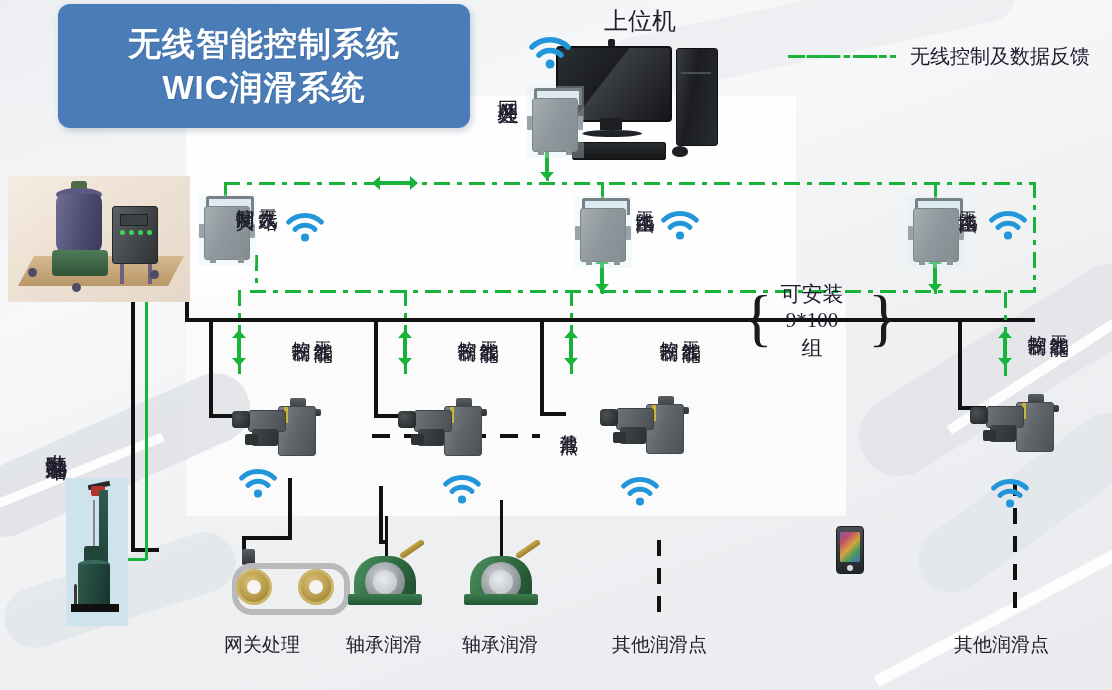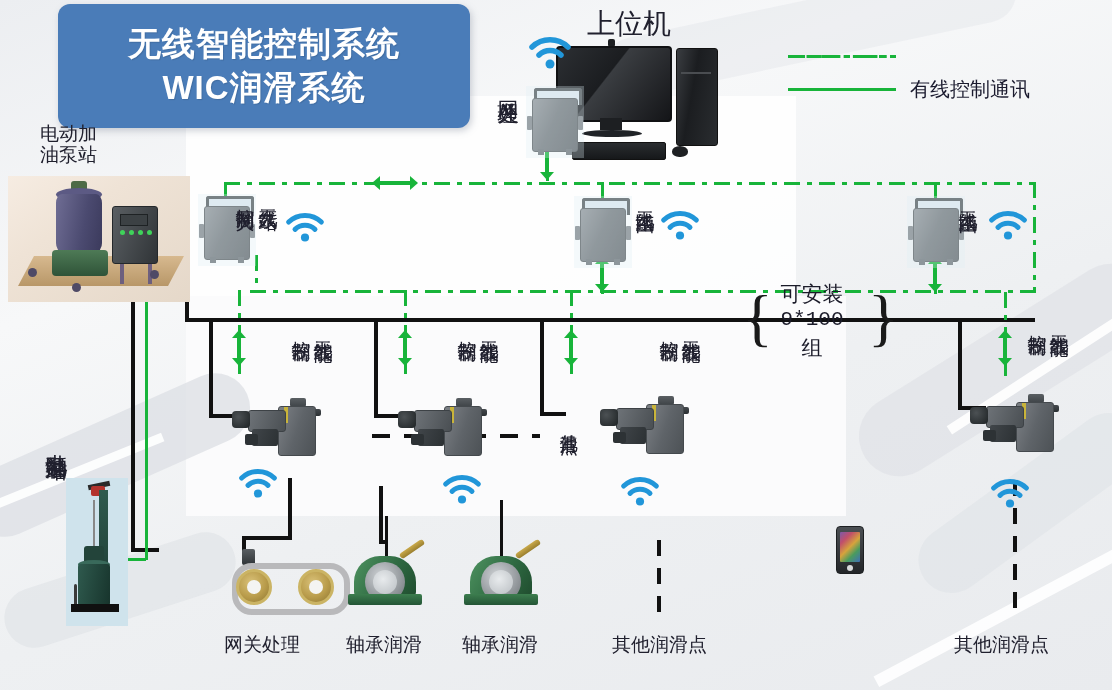--- a/index.html
+++ b/index.html
@@ -215,24 +215,21 @@
   <div class="bg-white" style="left:-30px;top:470px;width:200px;height:9px;transform:rotate(-22deg);opacity:.9;"></div>
 
   <div class="title-banner">
     <div class="t-line">无线智能控制系统</div>
     <div class="t-line">WIC润滑系统</div>
   </div>
 
   <div class="legend">
     <div class="legend-row">
       <span class="legend-swatch sw-dashdot"></span>
-    </div>
-    <div class="legend-row">
-      <span class="legend-swatch sw-solid-green"></span>
-      <span class="legend-label">有线控制通讯</span>
+      <span class="legend-label">无线控制及数据反馈</span>
     </div>
   </div>
 
   <div class="ln ln-v" style="left:131px;top:302px;height:250px;"></div>
   <div class="ln ln-h" style="left:131px;top:548px;width:28px;"></div>
 
   <div class="ln ln-h" style="left:185px;top:318px;width:850px;"></div>
   <div class="ln ln-v" style="left:185px;top:300px;height:20px;"></div>
 
   <div class="ln ln-v" style="left:209px;top:318px;height:100px;"></div>
@@ -328,42 +325,41 @@
   <div class="pc" style="left:556px;top:46px;">
     <div class="cam"></div>
       <div class="mon"></div>
       <div class="monstand"></div>
       <div class="monbase"></div>
     <div class="twr"></div>
       <div class="twrline"></div>
       <div class="kb"></div>
       <div class="mouse"></div>
   </div>
-  <div class="lbl" style="left:587px;top:8px;font-size:28px;">上位机</div>
+  <div class="lbl" style="left:604px;top:8px;font-size:24px;">上位机</div>
 
   <div class="wifi" style="left:528px;top:36px;">
     <svg width="44" height="34" viewBox="0 0 44 34">
       <path d="M4 11 A26 26 0 0 1 40 11" fill="none" stroke="#2196d9" stroke-width="5.5" stroke-linecap="round"></path>
       <path d="M11 19 A16 16 0 0 1 33 19" fill="none" stroke="#2196d9" stroke-width="5.5" stroke-linecap="round"></path>
       <circle cx="22" cy="28" r="4.5" fill="#2196d9"></circle>
     </svg>
   </div>
 
   <div class="devbox" style="left:526px;top:86px;width:58px;height:72px;">
     <div class="lidb"></div>
       <div class="earL"></div>
       <div class="earR"></div>
     <div class="bodyb"></div>
       <div class="footL"></div>
       <div class="footR"></div>
       <div class="tint"></div>
   </div>
   <div class="lbl-v" style="left:496px;top:84px;font-size:21px;">网关处理</div>
 
-  <div class="lbl" style="left:40px;top:123px;width:74px;white-space:normal;">电动加油泵站</div>
   <div class="pump1">
     <div class="base"></div>
     <div class="leg" style="left:112px;top:82px;height:26px;"></div>
     <div class="leg" style="left:140px;top:84px;height:24px;"></div>
     <div class="tcap"></div>
       <div class="tanktop"></div>
       <div class="tank"></div>
     <div class="motorg"></div>
     <div class="panel"></div>
       <div class="screen"></div>
@@ -427,21 +423,21 @@
     <svg width="40" height="31" viewBox="0 0 44 34">
       <path d="M4 11 A26 26 0 0 1 40 11" fill="none" stroke="#2196d9" stroke-width="5.5" stroke-linecap="round"></path>
       <path d="M11 19 A16 16 0 0 1 33 19" fill="none" stroke="#2196d9" stroke-width="5.5" stroke-linecap="round"></path>
       <circle cx="22" cy="28" r="4.5" fill="#2196d9"></circle>
     </svg>
   </div>
 
   <div class="brace" style="left:742px;top:286px;">{</div>
   <div class="brace" style="left:868px;top:286px;">}</div>
   <div class="qty" style="left:762px;top:282px;width:100px;">可安装</div>
-  <div class="qty" style="left:762px;top:308px;width:100px;font-family:Liberation Mono, monospace;">9*100</div>
+  <div class="qty" style="left:762px;top:308px;width:100px;font-family:Liberation Serif, serif;">9*100</div>
   <div class="qty" style="left:762px;top:336px;width:100px;">组</div>
 
   <div class="ctrl" style="left:232px;top:396px;">
     <div class="tint"></div>
       <div class="wing"></div>
       <div class="cap"></div>
       <div class="motor"></div>
     <div class="ystrip"></div>
       <div class="valvetop"></div>
       <div class="valvebot"></div>

